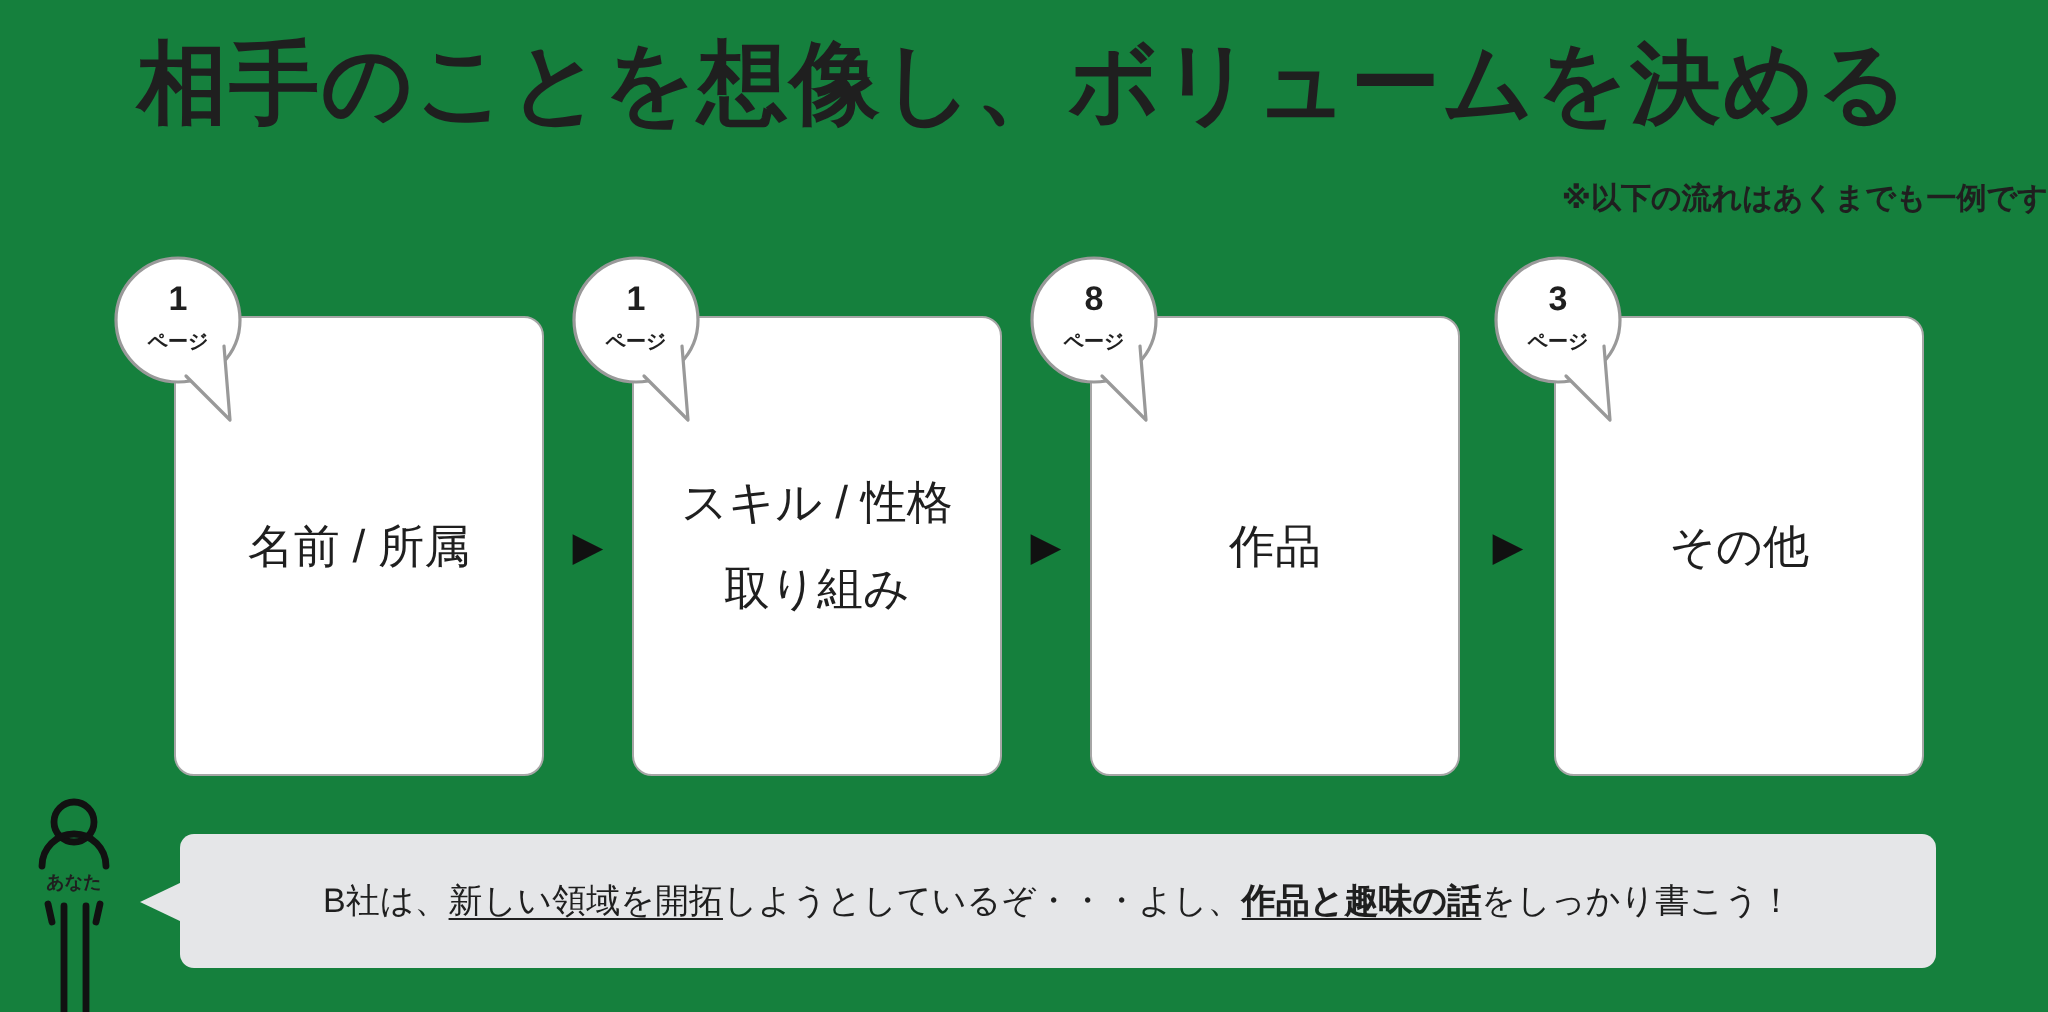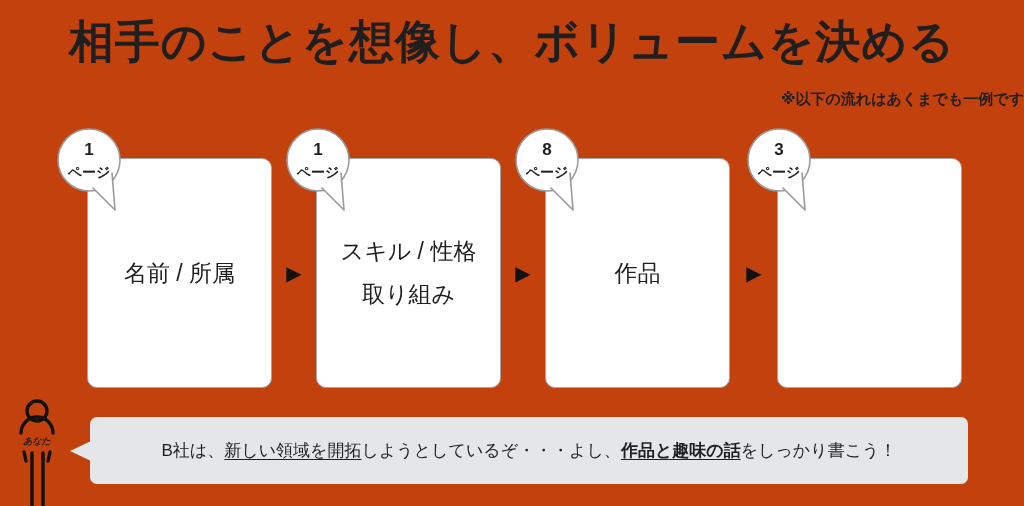--- a/index.html
+++ b/index.html
@@ -1,20 +1,20 @@
 <!DOCTYPE html>
 <html style="--ink: #1f1f1f; --box_border: #a6a6a6; --badge_border: #999999; --bubble_bg: #e5e6e8; --arrow: #111111;"><head>
 <meta charset="utf-8">
 <style>
   html,body{margin:0;padding:0;background:#fff;}
   .slide{
     position:relative;
     width:1024px;height:506px;
     overflow:hidden;
-    background:#c2410c;
+    background:#15803d;
     font-family:"Liberation Sans","DejaVu Sans",sans-serif;
     color:var(--ink,#1f1f1f);
   }
   .title{
     position:absolute;top:12px;left:0;width:100%;
     margin:0;text-align:center;
     font-size:45px;font-weight:600;letter-spacing:1px;
     color:var(--ink,#1f1f1f);
   }
   .note{
@@ -34,34 +34,34 @@
   .badge{position:absolute;left:-30px;top:-30px;width:84px;height:92px;}
   .badge-svg{position:absolute;left:0;top:0;width:84px;height:92px;}
   .badge-svg .bubble-circle{fill:#fff;stroke:var(--badge_border,#999);stroke-width:1.6;}
   .badge-svg .bubble-tail-path{fill:#fff;stroke:var(--badge_border,#999);stroke-width:1.6;stroke-linejoin:round;stroke-linecap:round;}
   .badge-num{
     position:absolute;left:0;top:12px;width:64px;text-align:center;
     font-size:17px;font-weight:bold;color:var(--ink,#1f1f1f);
   }
   .badge-unit{
     position:absolute;left:0;top:36px;width:64px;text-align:center;
-    font-size:14px;font-weight:bold;color:var(--ink,#1f1f1f);
+    font-size:10px;font-weight:bold;color:var(--ink,#1f1f1f);
   }
   .arrow{
     position:absolute;top:261px;width:24px;height:24px;
     display:flex;align-items:center;justify-content:center;
     font-size:20px;color:var(--arrow,#111);
   }
   .a0{left:282px}.a1{left:511px}.a2{left:742px}
   .person{position:absolute;left:15px;top:398px;width:66px;height:108px;}
   .person-svg{position:absolute;left:0;top:0;width:66px;height:108px;}
   .person-svg .stroke{fill:none;stroke:var(--arrow,#111);stroke-width:3.4;stroke-linecap:round;}
   .person-label{
     position:absolute;left:0;top:37px;width:44px;text-align:center;
-    font-size:9px;font-weight:bold;color:var(--ink,#1f1f1f);font-style:italic;
+    font-size:9px;font-weight:bold;color:var(--ink,#1f1f1f);
   }
   .bubble{
     position:absolute;left:90px;top:417px;width:878px;height:67px;
     background:var(--bubble_bg,#e5e6e8);border-radius:7px;
     display:flex;align-items:center;justify-content:center;
   }
   .bubble-tail{
     position:absolute;left:-20px;top:24px;width:0;height:0;
     border-top:10px solid transparent;
     border-bottom:10px solid transparent;
@@ -119,20 +119,21 @@
         <circle class="bubble-circle" cx="32" cy="32" r="31"></circle>
         <path class="bubble-tail-path" d="M 36 60 L 58 82 L 55 45"></path>
       </svg>
       <div class="badge-num">8</div>
       <div class="badge-unit">ページ</div>
     </div>
   </div>
 
   <div class="step s3">
     <div class="box">
+      <div class="box-line">その他</div>
     </div>
     <div class="badge">
       <svg class="badge-svg" viewBox="0 0 84 92" aria-hidden="true">
         <circle class="bubble-circle" cx="32" cy="32" r="31"></circle>
         <path class="bubble-tail-path" d="M 36 60 L 58 82 L 55 45"></path>
       </svg>
       <div class="badge-num">3</div>
       <div class="badge-unit">ページ</div>
     </div>
   </div>

